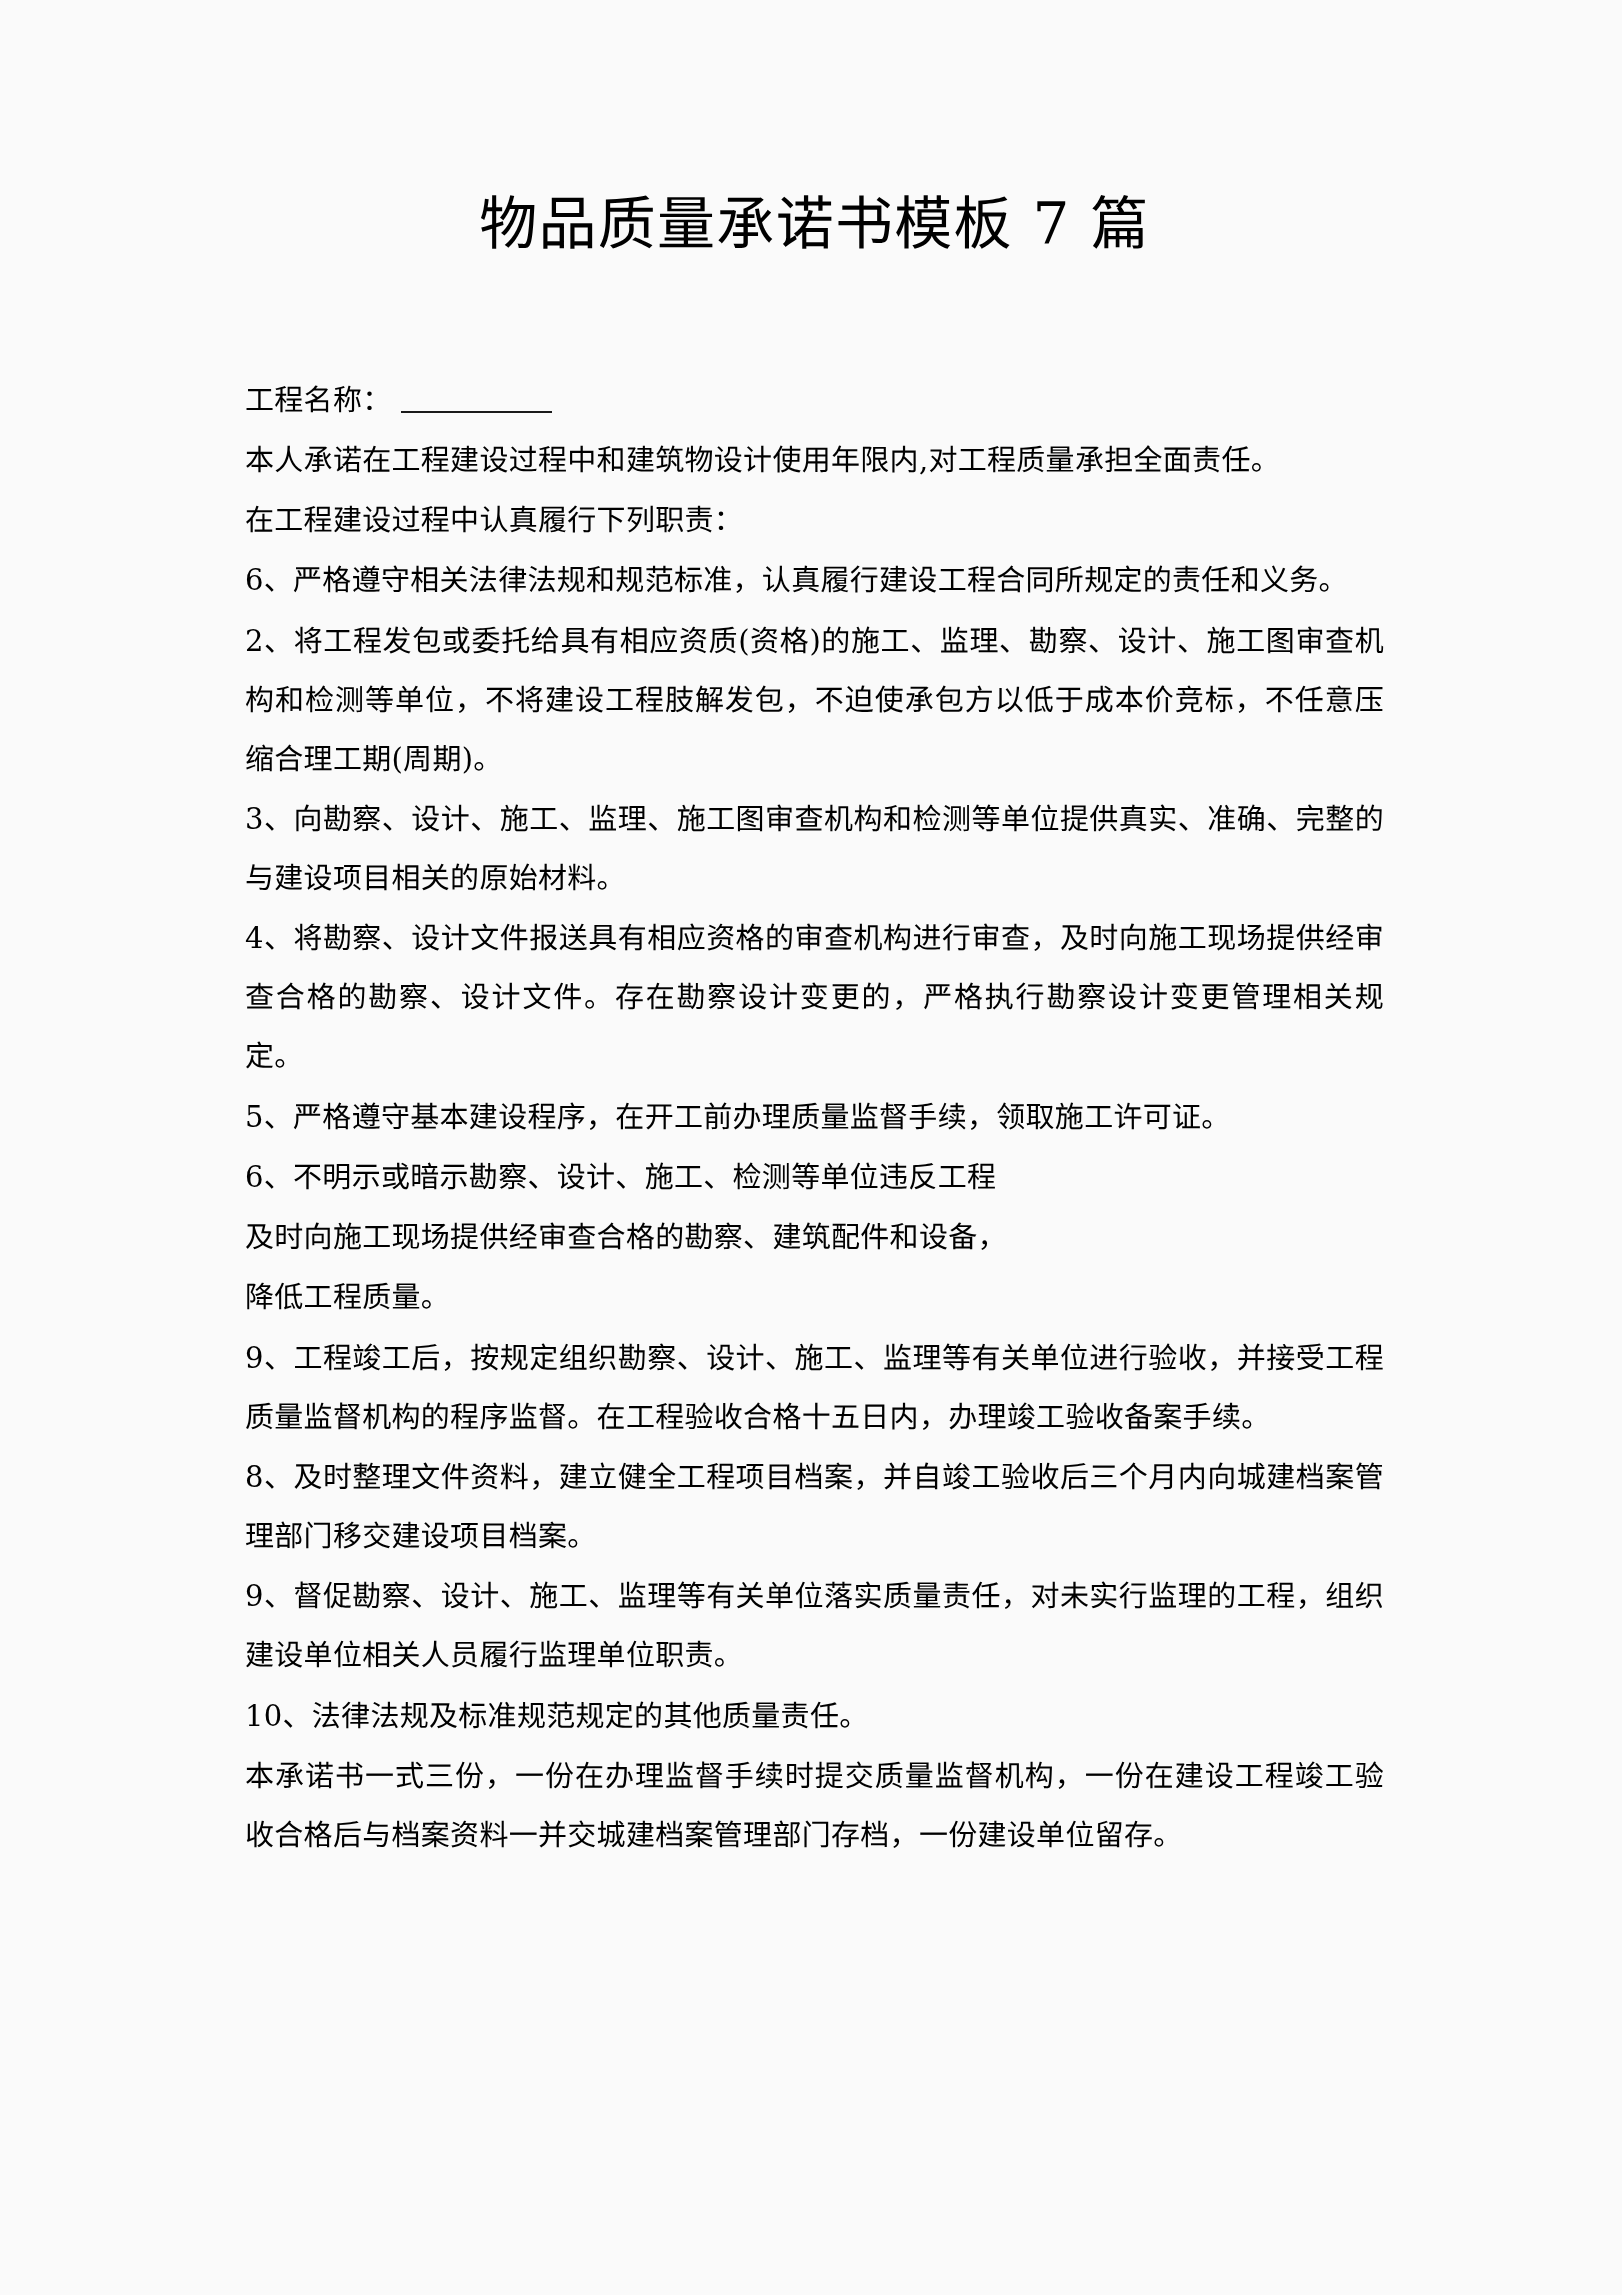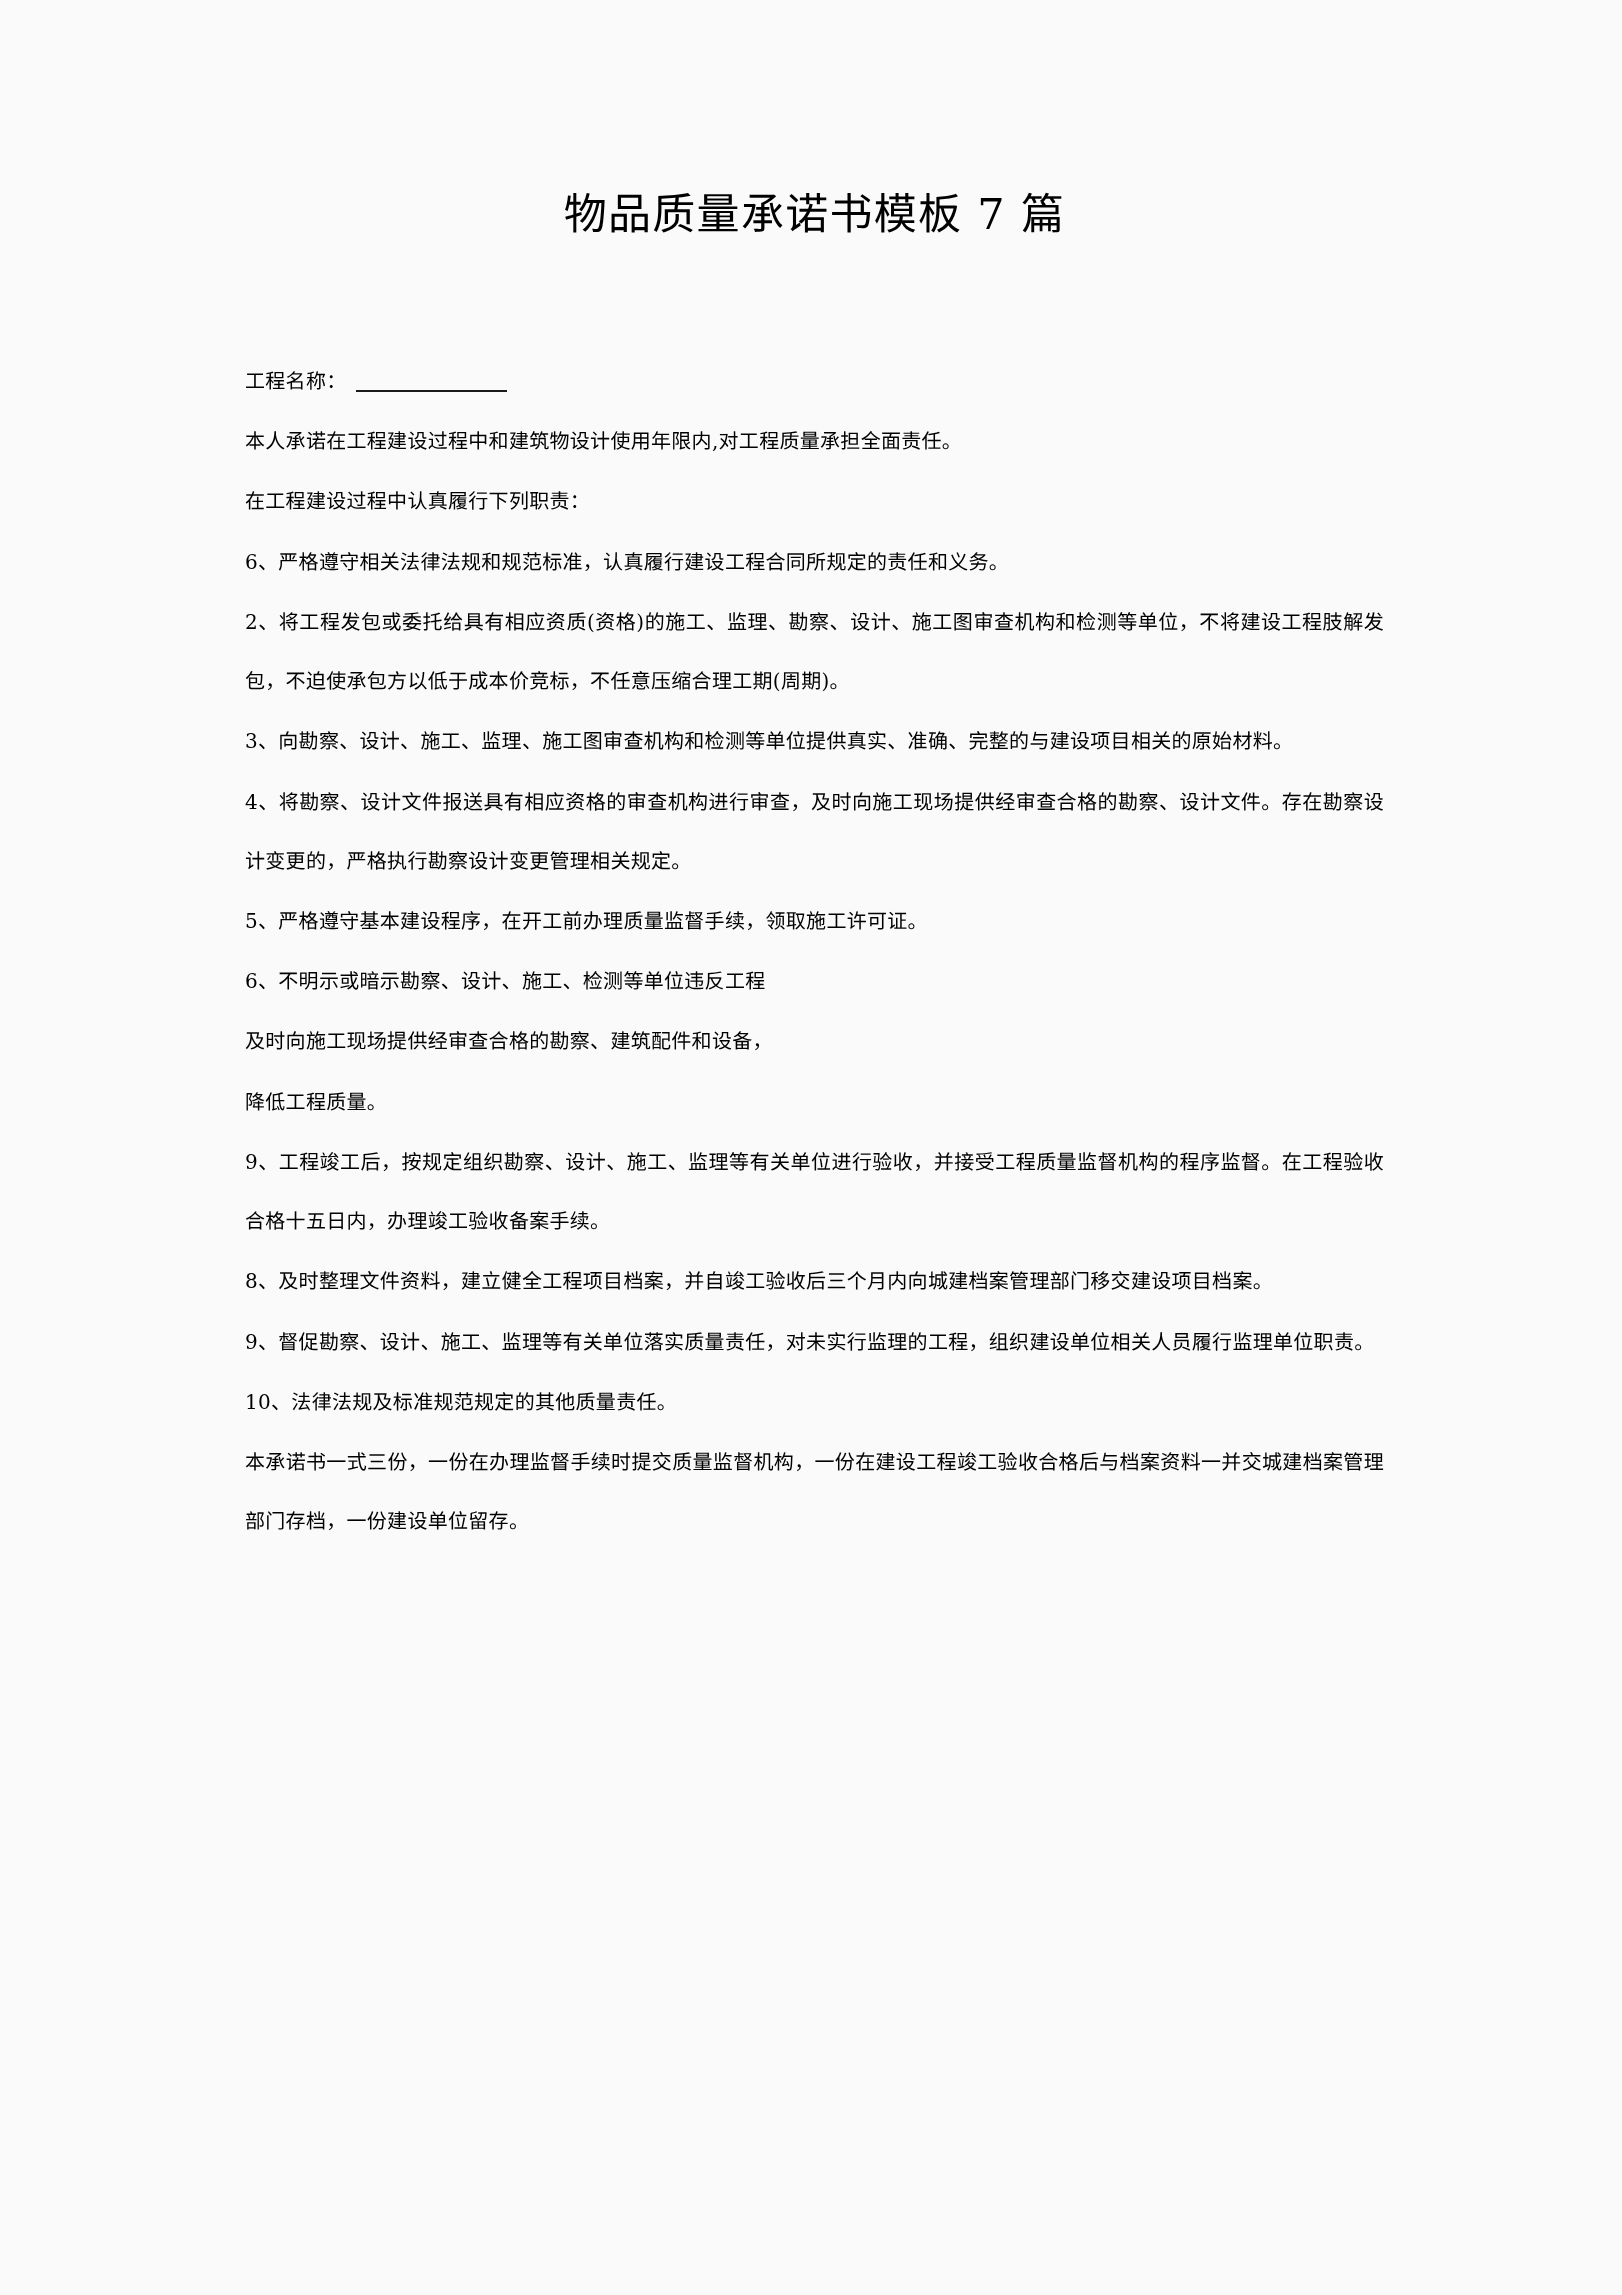--- a/index.html
+++ b/index.html
@@ -21,32 +21,32 @@
   .page-body {
     position: absolute;
     left: 245px;
     top: 0;
     width: 1139px;
   }
   .doc-title {
     margin: 0;
     padding-top: 188px;
     text-align: center;
-    font-size: 43px;
+    font-size: 58px;
     font-weight: 400;
     letter-spacing: 1.3px;
     line-height: 1.25;
     white-space: pre;
   }
   .content {
     margin-top: 110px;
   }
   .para {
     margin: 0 0 1.3px 0;
-    font-size: 20px;
+    font-size: 29px;
     line-height: 59px;
     text-align: justify;
     text-justify: inter-ideograph;
     word-break: break-all;
     letter-spacing: 0.3px;
   }
   .para-field {
     white-space: nowrap;
   }
   .blank-line {

